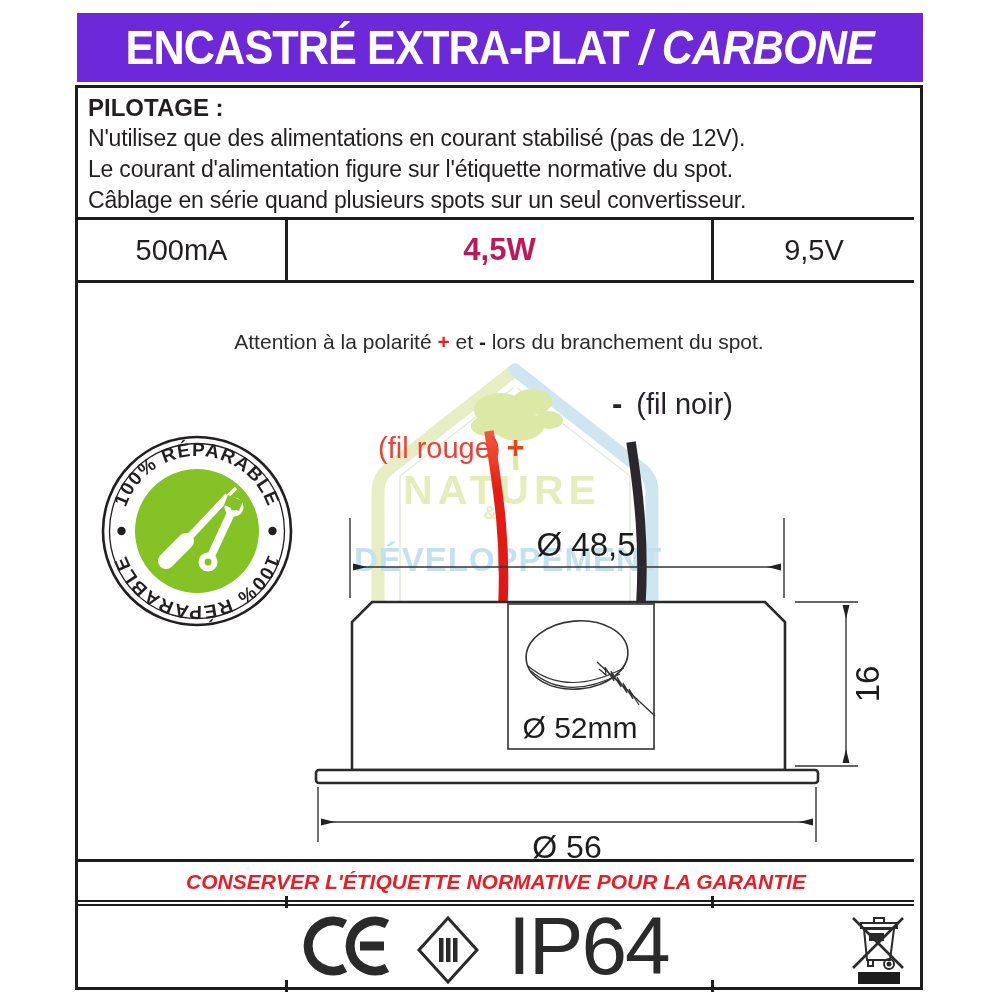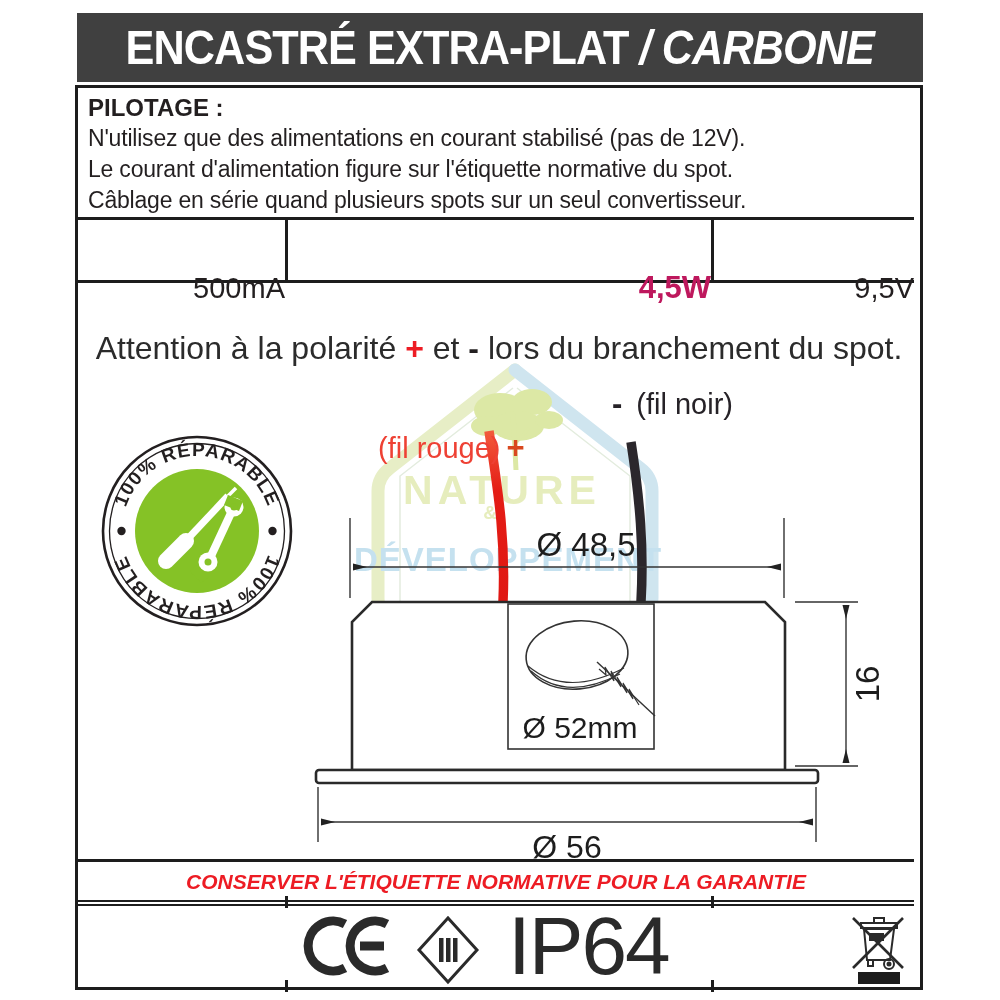--- a/index.html
+++ b/index.html
@@ -1,37 +1,37 @@
 <!DOCTYPE html>
 <html><head>
 <meta charset="utf-8">
 <style>
   html,body{margin:0;padding:0;background:#fff;}
   #page{position:relative;width:1000px;height:1000px;background:#ffffff;overflow:hidden;
         font-family:"Liberation Sans","DejaVu Sans",sans-serif;color:#262626;}
   .abs{position:absolute;}
   
-  #header-bar{left:77px;top:13px;width:846px;height:69px;background:#404040;
+  #header-bar{left:77px;top:13px;width:846px;height:69px;background:#6d28d9;
       display:flex;align-items:center;justify-content:center;z-index:4;}
   #header-bar .ttl{color:#ffffff;font-weight:bold;font-size:48px;white-space:nowrap;
       transform:scaleX(0.9);letter-spacing:-1px;}
   #header-bar .ttl .it{font-style:italic;}
   
   #outer-box{left:75px;top:85px;width:842px;height:899px;border:3px solid #1d1d1d;z-index:0;}
   .hline{background:#1d1d1d;z-index:2;}
   .vline{background:#1d1d1d;z-index:2;}
   
   #pilotage{left:88px;top:92px;width:824px;z-index:3;}
   #pilotage .ptitle{font-weight:bold;font-size:24px;line-height:31px;color:#231f20;}
   #pilotage .pline{font-size:23px;line-height:31px;letter-spacing:-0.2px;color:#231f20;}
   
-  .spec-cell{top:220px;height:60px;line-height:60px;text-align:right;font-size:29px;color:#231f20;z-index:3;margin-top:38px;}
+  .spec-cell{top:220px;height:60px;line-height:60px;text-align:center;font-size:29px;color:#231f20;z-index:3;}
   #spec-power{font-weight:bold;color:#be185d;font-size:31px;}
   
-  #attention-line{left:75px;top:330px;width:848px;text-align:center;font-size:32px;color:#2b2b2b;z-index:5;}
+  #attention-line{left:75px;top:330px;width:848px;text-align:center;font-size:21px;color:#2b2b2b;z-index:5;}
   #attention-line .plus{color:#ed1c24;font-weight:bold;}
   #attention-line .minus{color:#231f20;font-weight:bold;}
   #red-wire-label{left:378px;top:386px;font-size:29px;color:#ee4134;z-index:5;white-space:nowrap;margin-top:44px;}
   #red-wire-label .plus{color:#d9481f;font-weight:bold;font-size:31px;margin-left:6px;}
   #black-wire-label{left:612px;top:386px;font-size:29px;color:#262227;z-index:5;white-space:nowrap;}
   #black-wire-label .minus{font-weight:bold;font-size:31px;margin-right:14px;}
   
   #warning-row{left:78px;top:862px;width:836px;height:38px;line-height:40px;text-align:center;
       font-size:21px;font-weight:bold;font-style:italic;color:#ed1c24;z-index:3;white-space:nowrap;}
   

